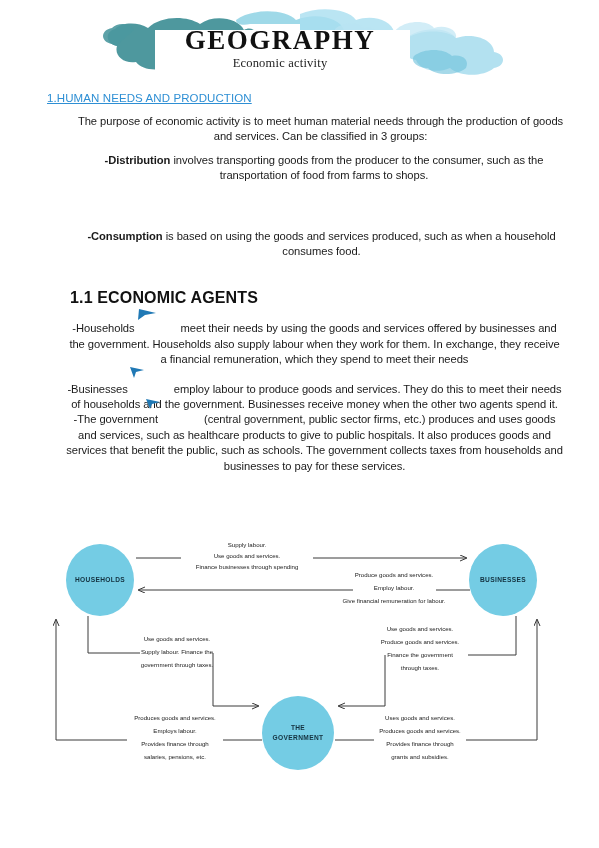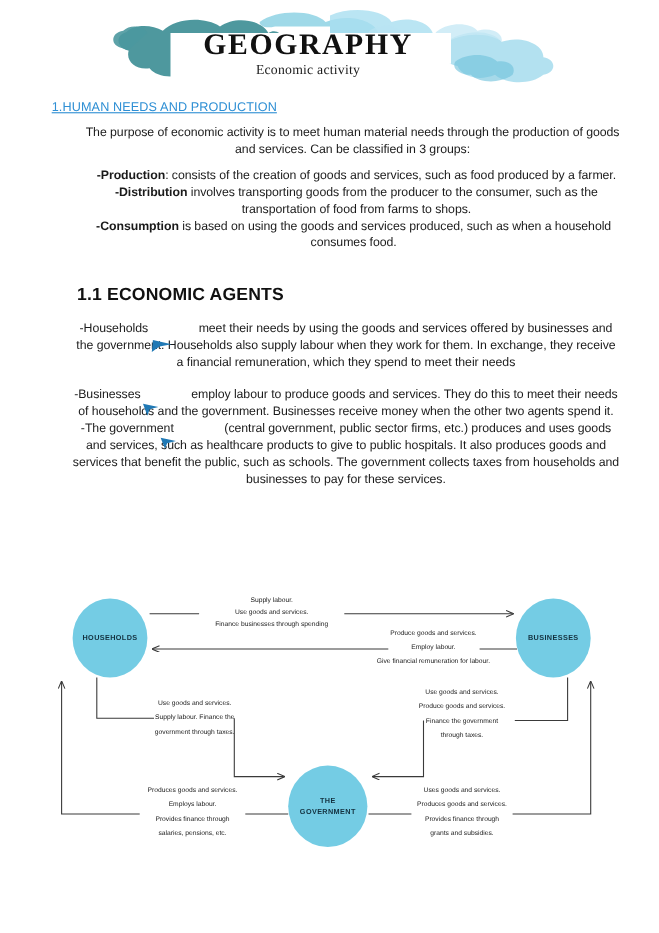--- a/index.html
+++ b/index.html
@@ -167,29 +167,26 @@
 </div>
 
 <div id="content">
 
   <div class="section-heading">1.HUMAN NEEDS AND PRODUCTION</div>
 
   <div class="para indent">The purpose of economic activity is to meet human material needs through the production of goods and services. Can be classified in 3 groups:</div>
 
   <div class="gap-sm"></div>
 
-  <div class="para indent" style="margin-left:84px;">
-    <b>-Production</b><span>: consists of the creation of goods and services, such as food produced by a farmer.</span>
-  </div>
 
   <div class="para indent" style="margin-right:28px;">
     <b>-Distribution</b><span> involves transporting goods from the producer to the consumer, such as the transportation of food from farms to shops.</span>
   </div>
 
-  <div class="para indent" style="margin-left:84px;margin-right:40px;">
+  <div class="para indent" style="margin-left:84px;margin-right:40px;margin-top:45px;">
     <b>-Consumption</b><span> is based on using the goods and services produced, such as when a household consumes food.</span>
   </div>
 
   <div class="gap-lg"></div>
 
   <div class="subheading">1.1 ECONOMIC AGENTS</div>
 
   <div class="gap-md"></div>
 
   <div class="para flush">

